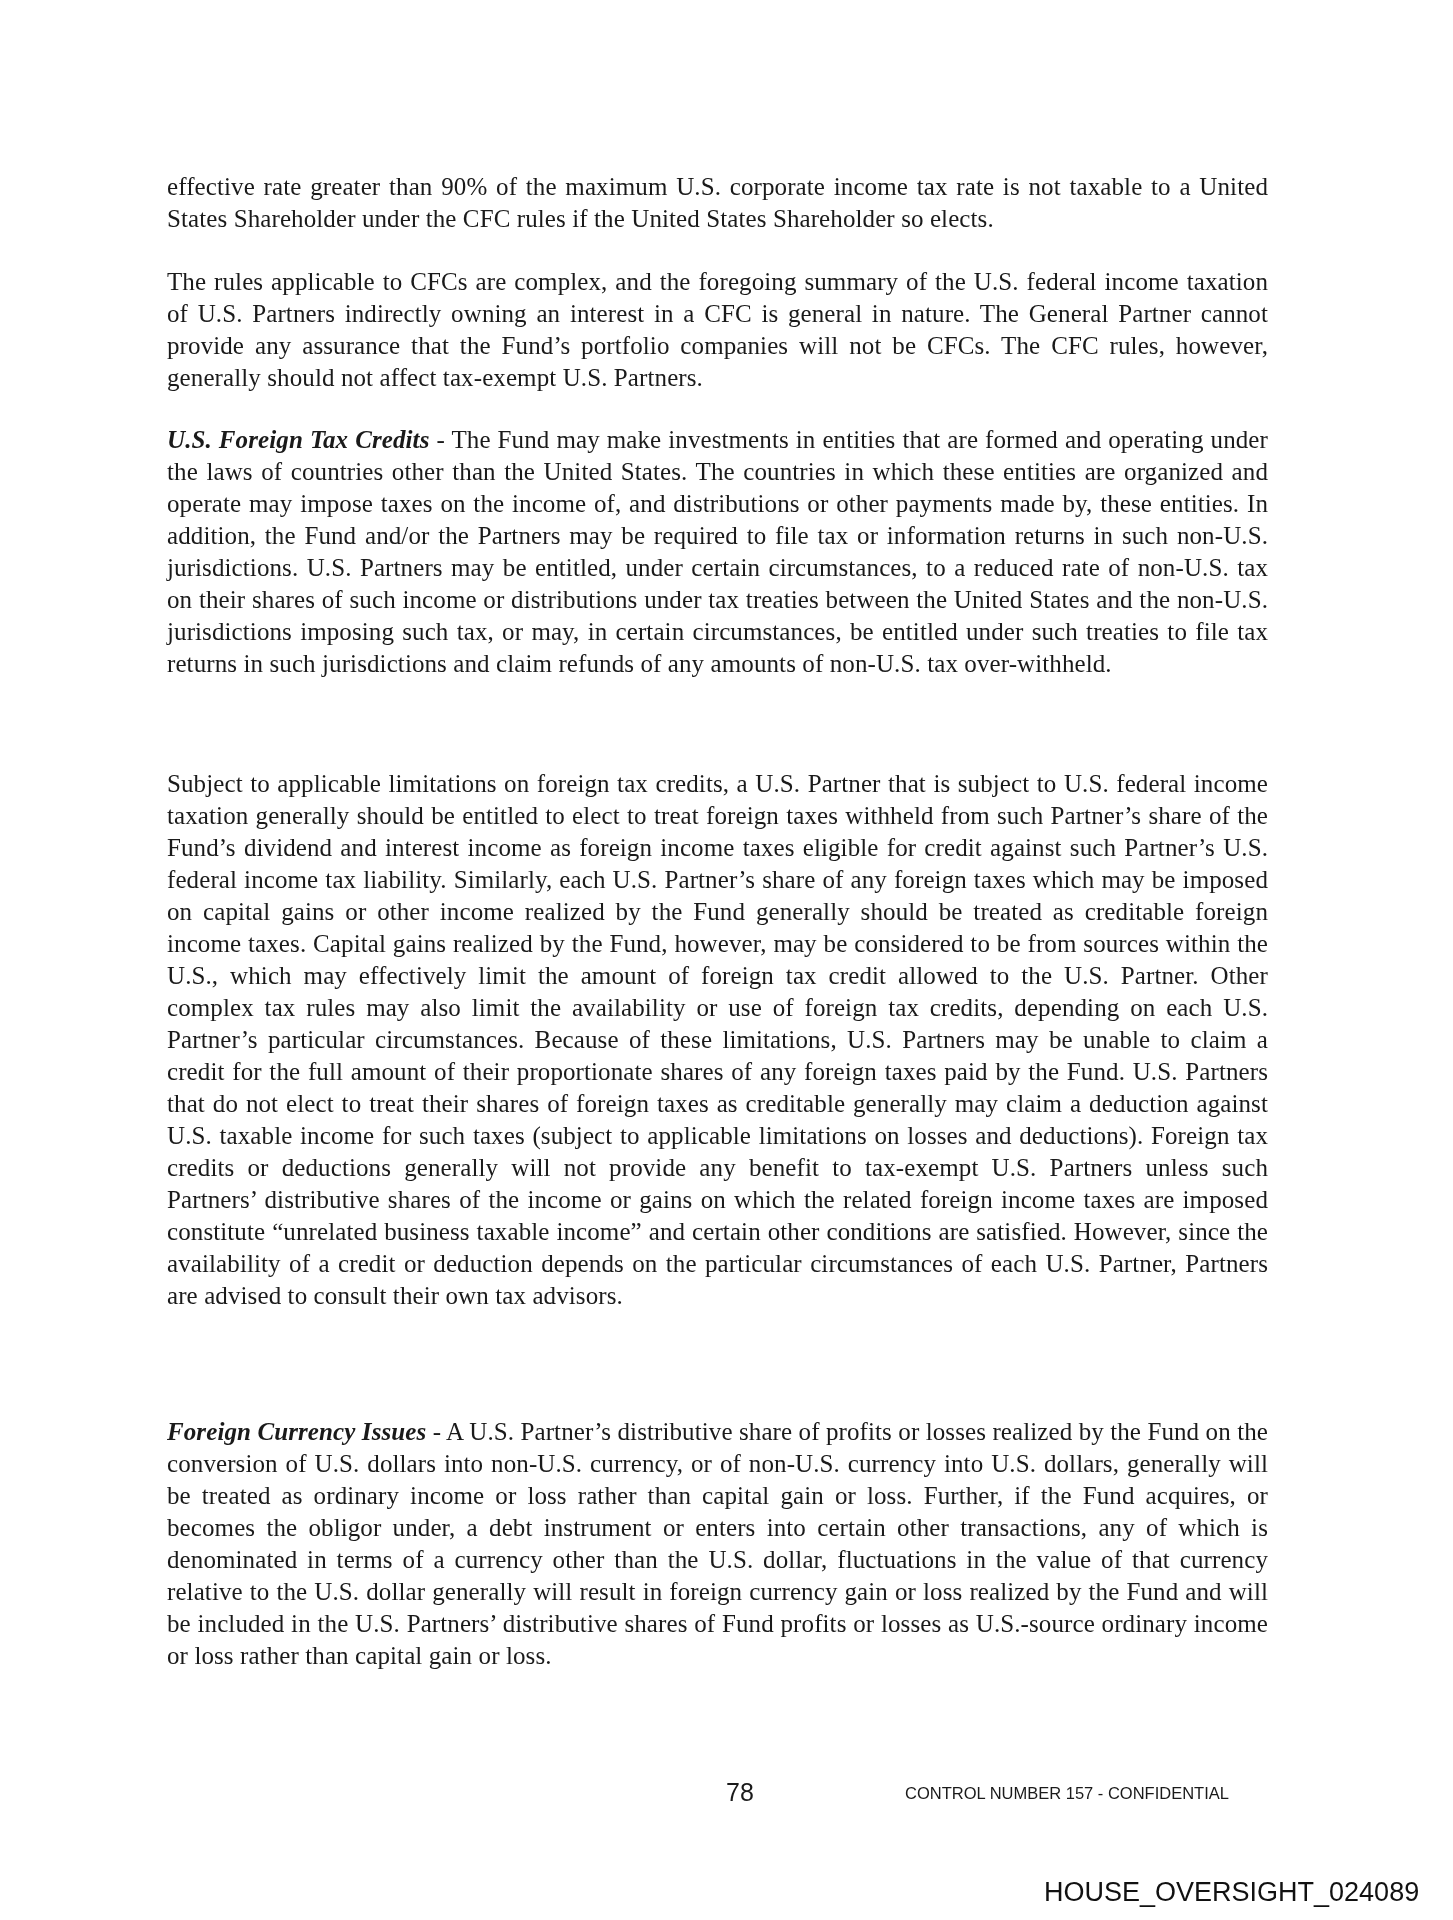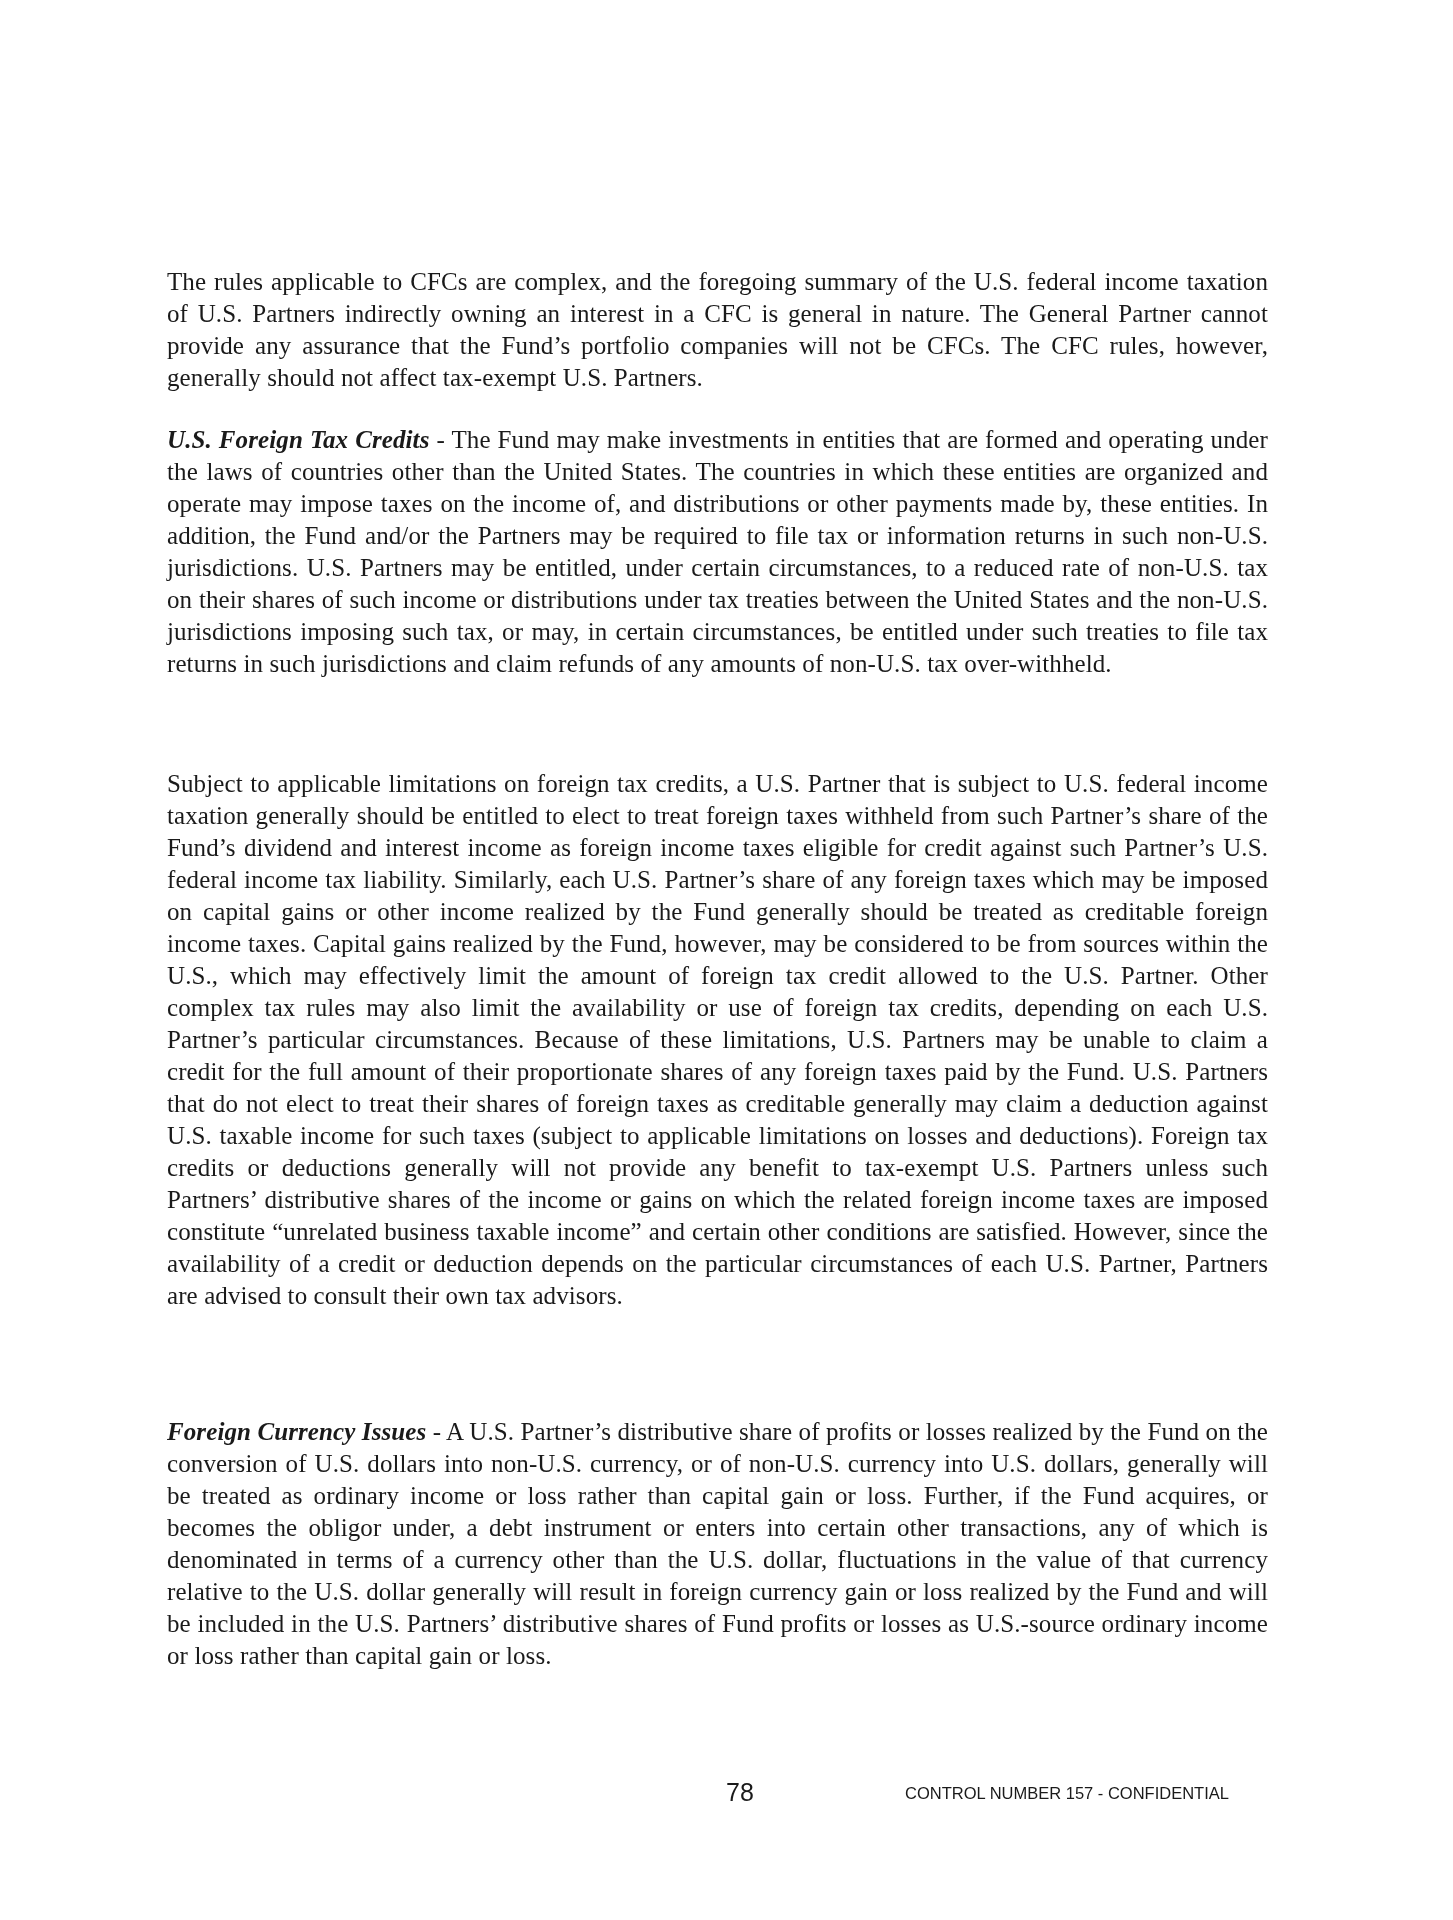--- a/index.html
+++ b/index.html
@@ -69,33 +69,37 @@
       line-height: 32px;
       white-space: nowrap;
       color: #111111;
     }
   </style>
 </head>
 <body>
 
 <div class="page">
 
+  <p class="para" id="p1">
+    <span>effective rate greater than 90% of the maximum U.S. corporate income tax rate is not taxable to a United States Shareholder under the CFC rules if the United States Shareholder so elects.</span>
+  </p>
 
   <p class="para" id="p2">
     <span>The rules applicable to CFCs are complex, and the foregoing summary of the U.S. federal income taxation of U.S. Partners indirectly owning an interest in a CFC is general in nature.  The General Partner cannot provide any assurance that the Fund’s portfolio companies will not be CFCs.  The CFC rules, however, generally should not affect tax-exempt U.S. Partners.</span>
   </p>
 
   <p class="para" id="p3">
     <span class="heading">U.S. Foreign Tax Credits</span><span> - The Fund may make investments in entities that are formed and operating under the laws of countries other than the United States. The countries in which these entities are organized and operate may impose taxes on the income of, and distributions or other payments made by, these entities. In addition, the Fund and/or the Partners may be required to file tax or information returns in such non-U.S. jurisdictions.  U.S. Partners may be entitled, under certain circumstances, to a reduced rate of non-U.S. tax on their shares of such income or distributions under tax treaties between the United States and the non-U.S. jurisdictions imposing such tax, or may, in certain circumstances, be entitled under such treaties to file tax returns in such jurisdictions and claim refunds of any amounts of non-U.S. tax over-withheld.</span>
   </p>
 
   <p class="para" id="p4">
     <span>Subject to applicable limitations on foreign tax credits, a U.S. Partner that is subject to U.S. federal income taxation generally should be entitled to elect to treat foreign taxes withheld from such Partner’s share of the Fund’s dividend and interest income as foreign income taxes eligible for credit against such Partner’s U.S. federal income tax liability.  Similarly, each U.S. Partner’s share of any foreign taxes which may be imposed on capital gains or other income realized by the Fund generally should be treated as creditable foreign income taxes.  Capital gains realized by the Fund, however, may be considered to be from sources within the U.S., which may effectively limit the amount of foreign tax credit allowed to the U.S. Partner.  Other complex tax rules may also limit the availability or use of foreign tax credits, depending on each U.S. Partner’s particular circumstances.  Because of these limitations, U.S. Partners may be unable to claim a credit for the full amount of their proportionate shares of any foreign taxes paid by the Fund.  U.S. Partners that do not elect to treat their shares of foreign taxes as creditable generally may claim a deduction against U.S. taxable income for such taxes (subject to applicable limitations on losses and deductions).  Foreign tax credits or deductions generally will not provide any benefit to tax-exempt U.S. Partners unless such Partners’ distributive shares of the income or gains on which the related foreign income taxes are imposed constitute “unrelated business taxable income” and certain other conditions are satisfied.  However, since the availability of a credit or deduction depends on the particular circumstances of each U.S. Partner, Partners are advised to consult their own tax advisors.</span>
   </p>
 
   <p class="para" id="p5">
     <span class="heading">Foreign Currency Issues</span><span> - A U.S. Partner’s distributive share of profits or losses realized by the Fund on the conversion of U.S. dollars into non-U.S. currency, or of non-U.S. currency into U.S. dollars, generally will be treated as ordinary income or loss rather than capital gain or loss. Further, if the Fund acquires, or becomes the obligor under, a debt instrument or enters into certain other transactions, any of which is denominated in terms of a currency other than the U.S. dollar, fluctuations in the value of that currency relative to the U.S. dollar generally will result in foreign currency gain or loss realized by the Fund and will be included in the U.S. Partners’ distributive shares of Fund profits or losses as U.S.-source ordinary income or loss rather than capital gain or loss.</span>
   </p>
 
   <div class="page-number">78</div>
   <div class="control-number">CONTROL NUMBER 157 - CONFIDENTIAL</div>
+  <div class="bates">HOUSE_OVERSIGHT_024089</div>
 
 </div>
 
 </body></html>

